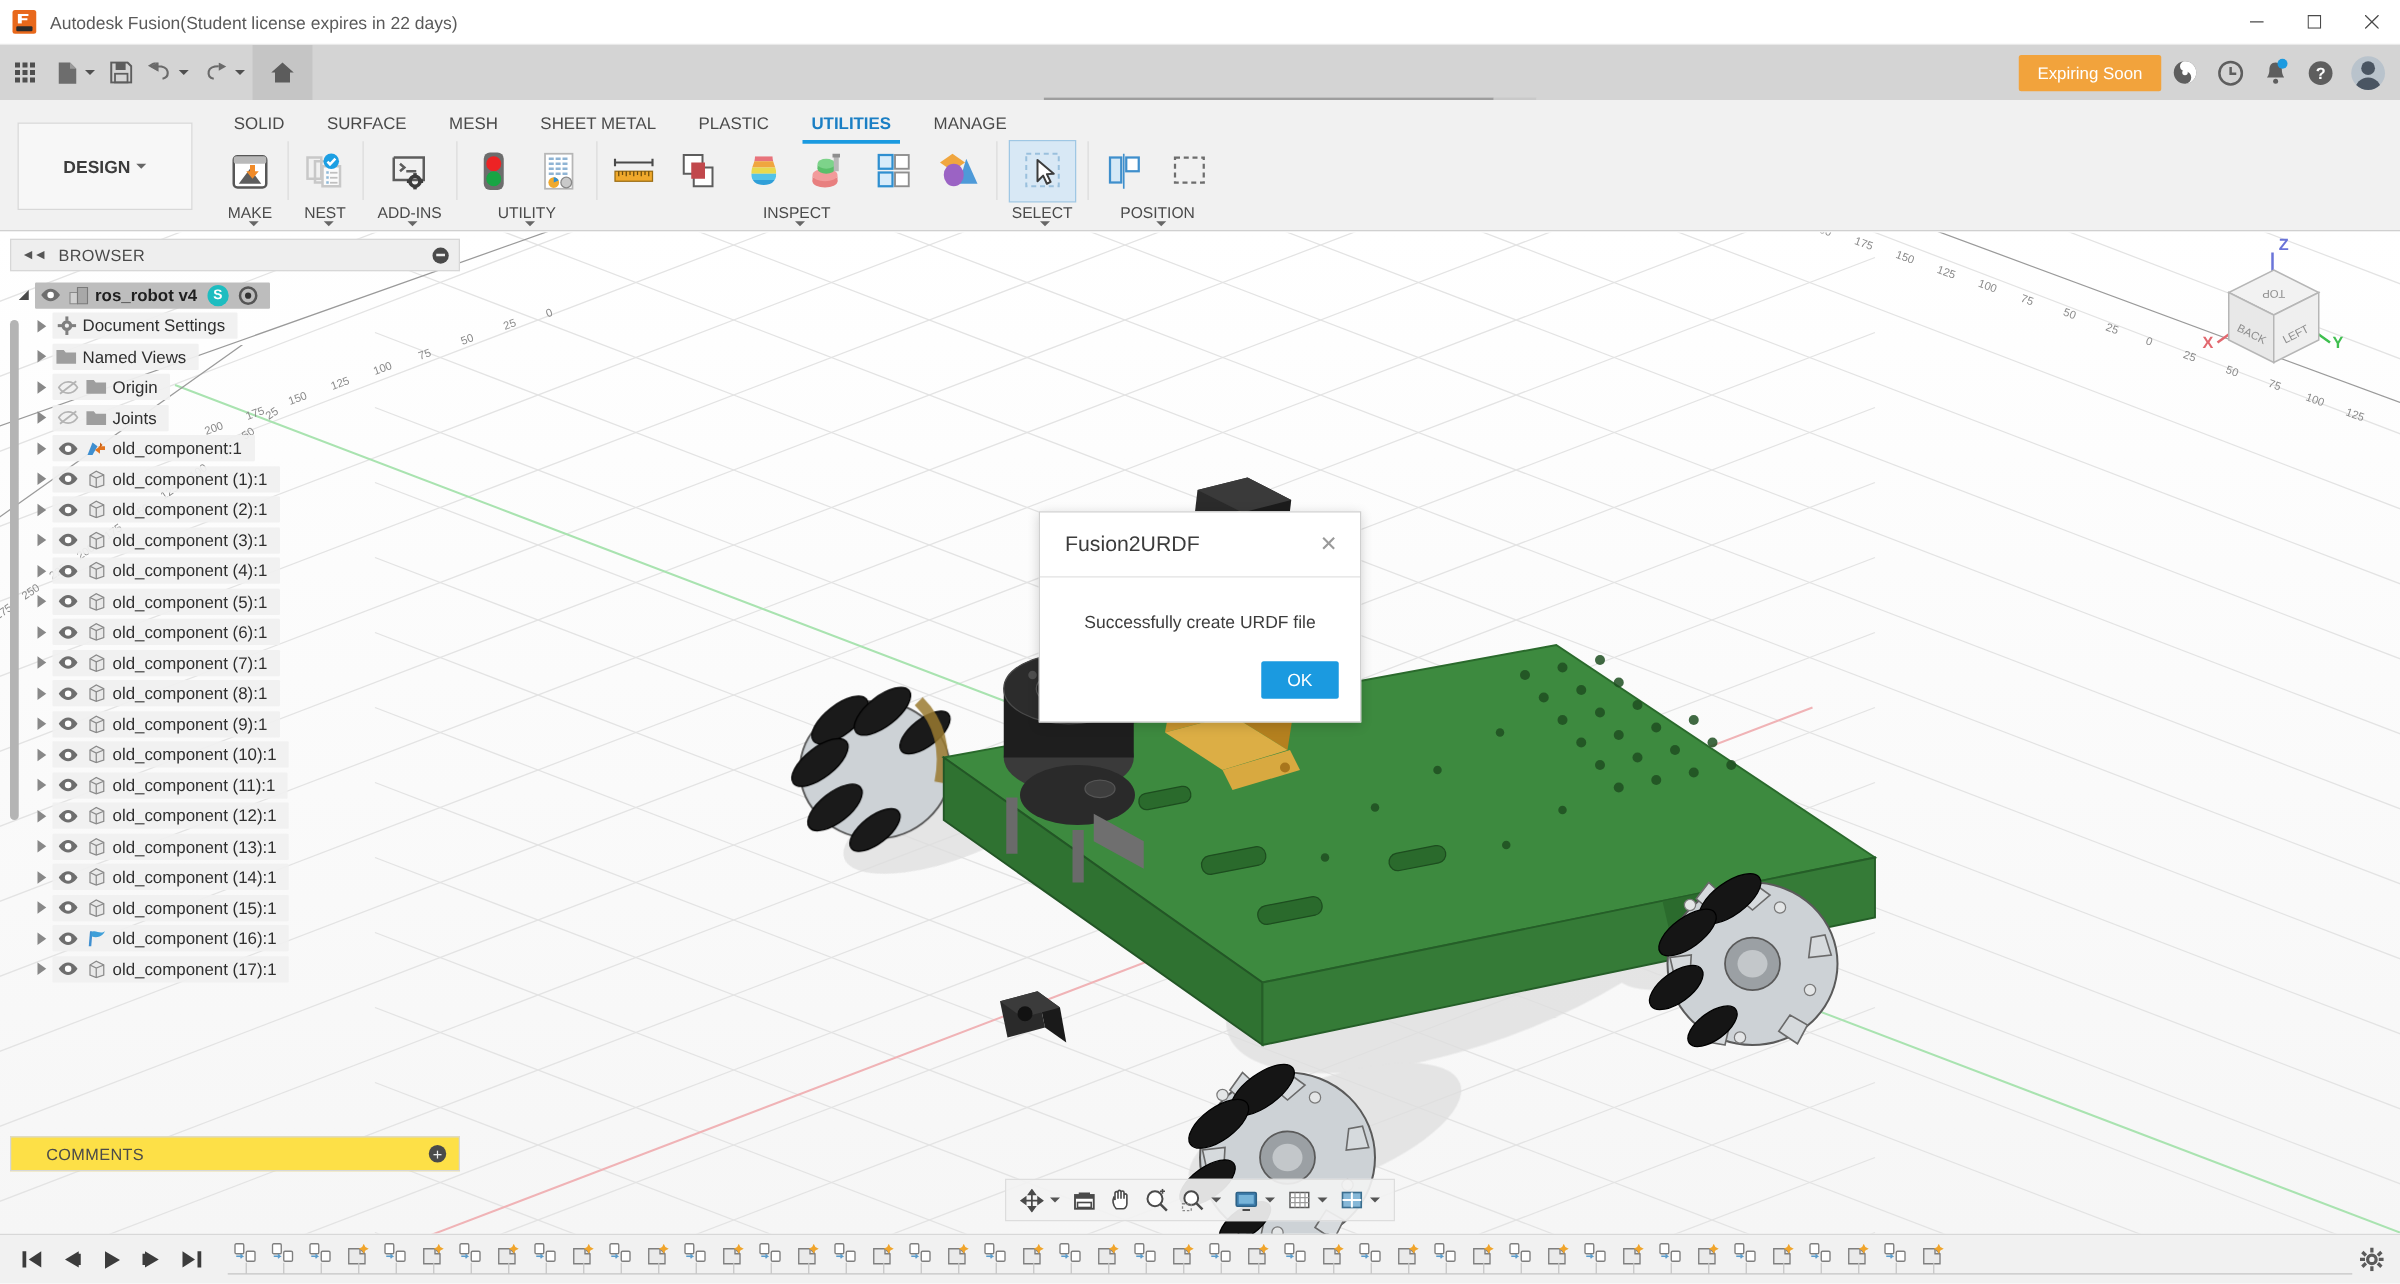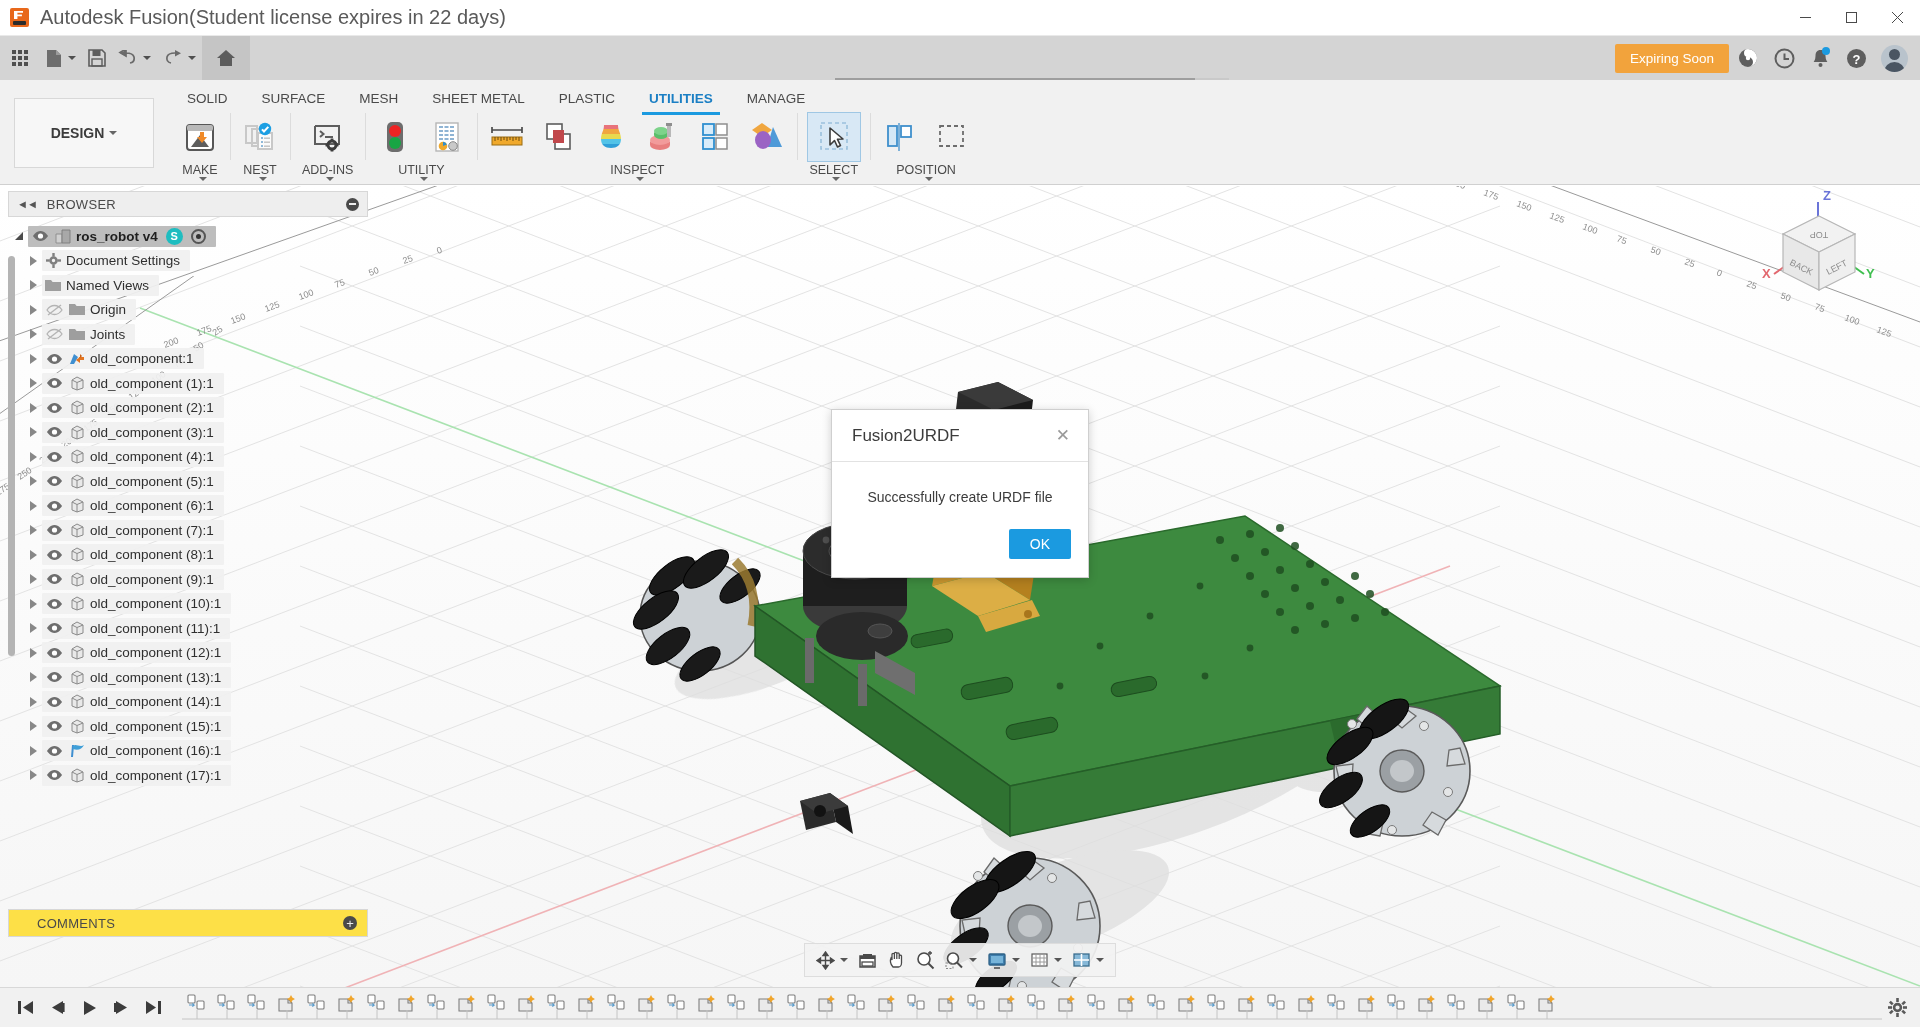--- a/index.html
+++ b/index.html
@@ -25,21 +25,21 @@
   }
   .fusion-logo:before {
     content:""; position:absolute; left:4px; top:3px; width:9px; height:8px;
     background:#fff;
     clip-path: polygon(0 0,100% 0,100% 22%,38% 22%,38% 45%,88% 45%,88% 66%,38% 66%,38% 100%,0 100%);
   }
   .fusion-logo:after {
     content:""; position:absolute; left:3px; bottom:2px; width:13px; height:4px;
     background:#2b2b2b; border-radius:1px;
   }
-  .title-text { margin-left:11px; font-size:20px; color:#5a5a5a; }
+  .title-text { margin-left:11px; font-size:14px; color:#5a5a5a; }
   .win-ctrls { margin-left:auto; display:flex; height:36px; }
   .win-btn {
     width:46px; height:36px; display:flex; align-items:center; justify-content:center;
     color:#4a4a4a;
   }
   .win-btn svg { display:block; }
 
   
   .qabar {
     position:absolute; left:0; top:36px; width:1920px; height:60px;

